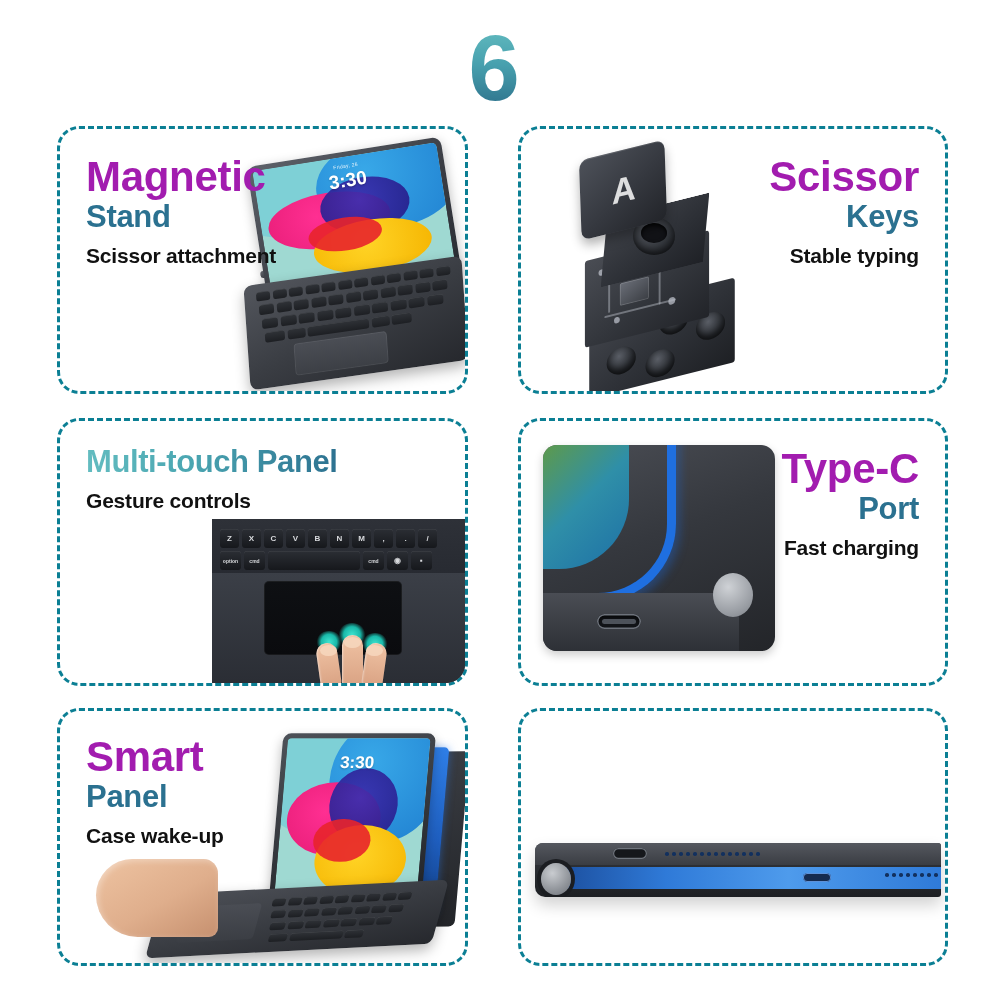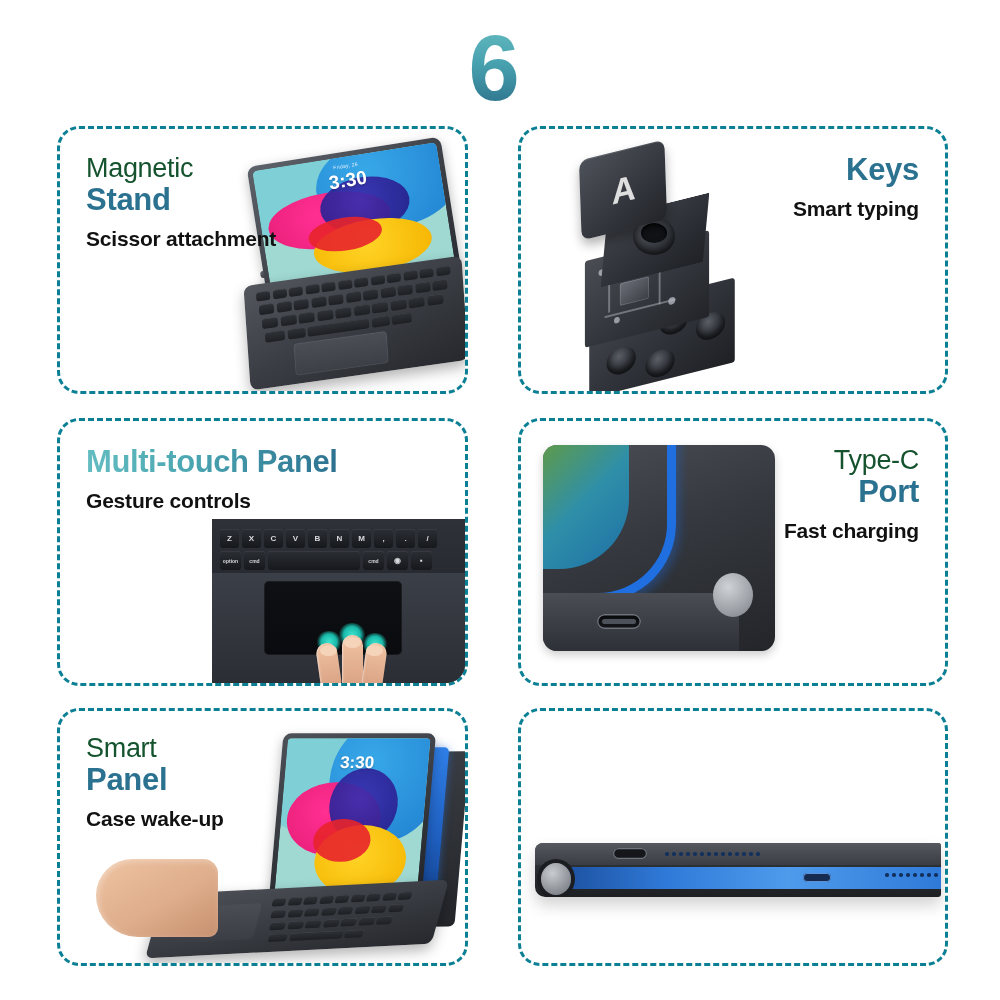--- a/index.html
+++ b/index.html
@@ -43,22 +43,22 @@
   .c2{left:461px;top:0;width:430px;height:268px;}
   .c3{left:0;top:292px;width:411px;height:268px;}
   .c4{left:461px;top:292px;width:430px;height:268px;}
   .c5{left:0;top:582px;width:411px;height:258px;}
   .c6{left:461px;top:582px;width:430px;height:258px;}
 
   .txt{position:absolute;z-index:6;}
   .txt.left{left:26px;text-align:left;}
   .txt.right{right:26px;text-align:right;}
   .ft-l1{
-    font-size:27px;font-weight:normal;line-height:1.12;letter-spacing:-.3px;
-    color:#14532d;
+    font-size:42px;font-weight:bold;line-height:1.12;letter-spacing:-.3px;
+    color:#a21caf;
   }
   .ft-l2{
     font-size:31px;font-weight:bold;line-height:1.12;letter-spacing:-.3px;
     color:#2b7190;
   }
   .ft-one{
     font-size:31px;font-weight:bold;line-height:1.12;letter-spacing:-.4px;
     background:linear-gradient(90deg,#63bcc0 0%,#4ba7b2 40%,#2c7190 100%);
     -webkit-background-clip:text;background-clip:text;color:transparent;
     white-space:nowrap;
@@ -438,22 +438,23 @@
           <div class="key" style="width:20px;height:10px;"></div>
         </div>
         <div class="trackpad"></div>
       </div>
       <div class="hingebar" style="left:200px;top:136px;width:92px;height:7px;transform:rotate(-8deg);"></div>
     </div>
   </div>
 
   <div class="card c2">
     <div class="txt right" style="top:24px;">
+      <div class="ft-l1">Scissor</div>
       <div class="ft-l2">Keys</div>
-      <div class="feat-sub">Smart typing</div>
+      <div class="feat-sub">Stable typing</div>
     </div>
 
     <div class="art" style="position:absolute;inset:0;">
       <div class="layer base">
         <div class="post" style="left:18px;top:40px;"></div>
         <div class="post" style="left:58px;top:52px;"></div>
         <div class="post" style="left:72px;top:14px;"></div>
         <div class="post" style="left:110px;top:28px;"></div>
       </div>
 

